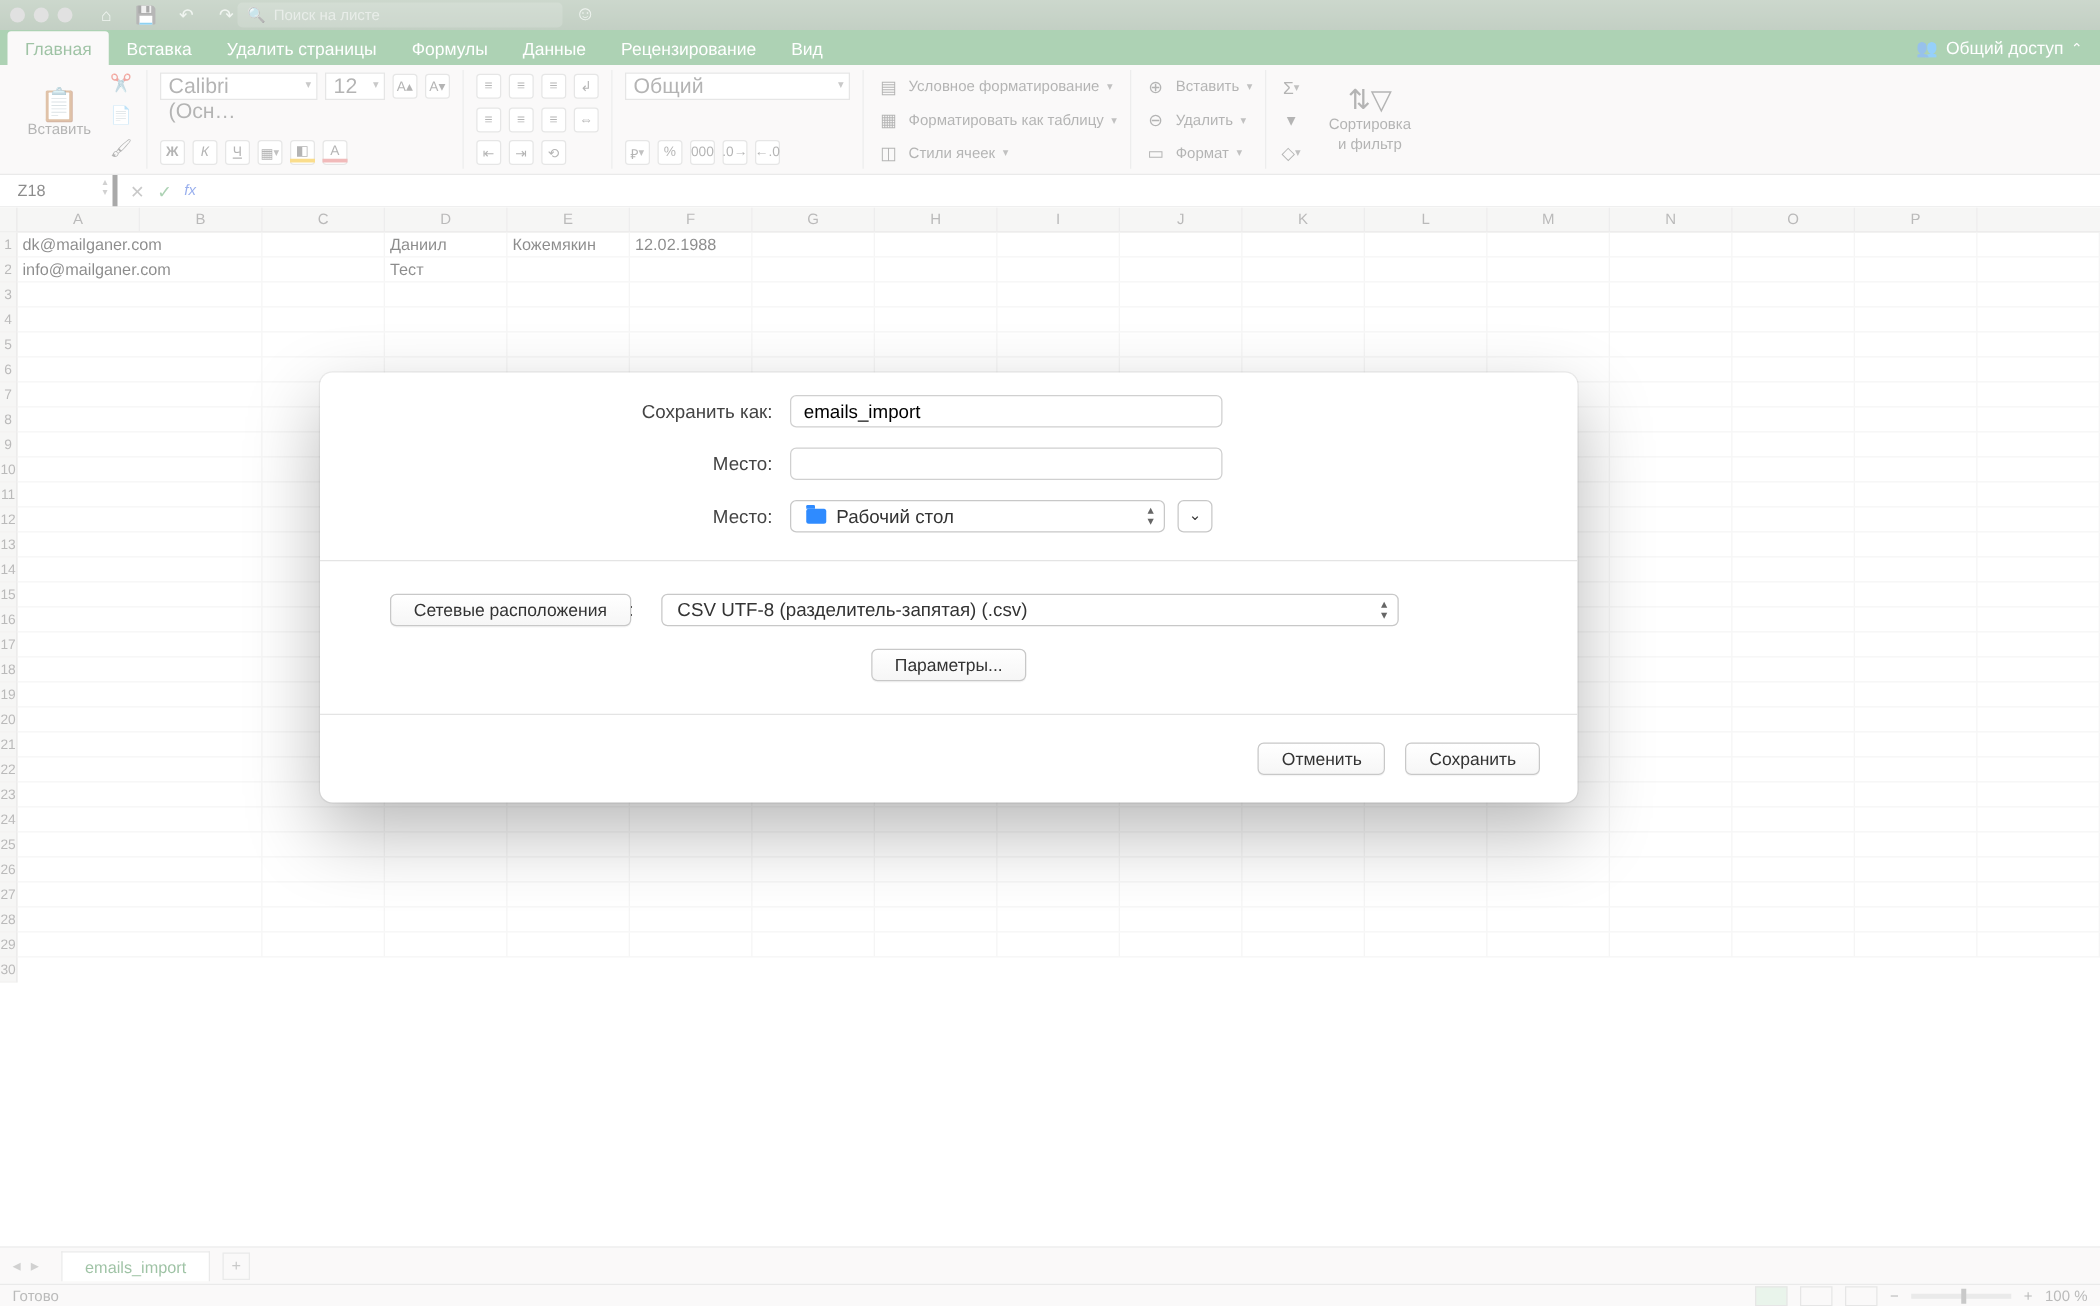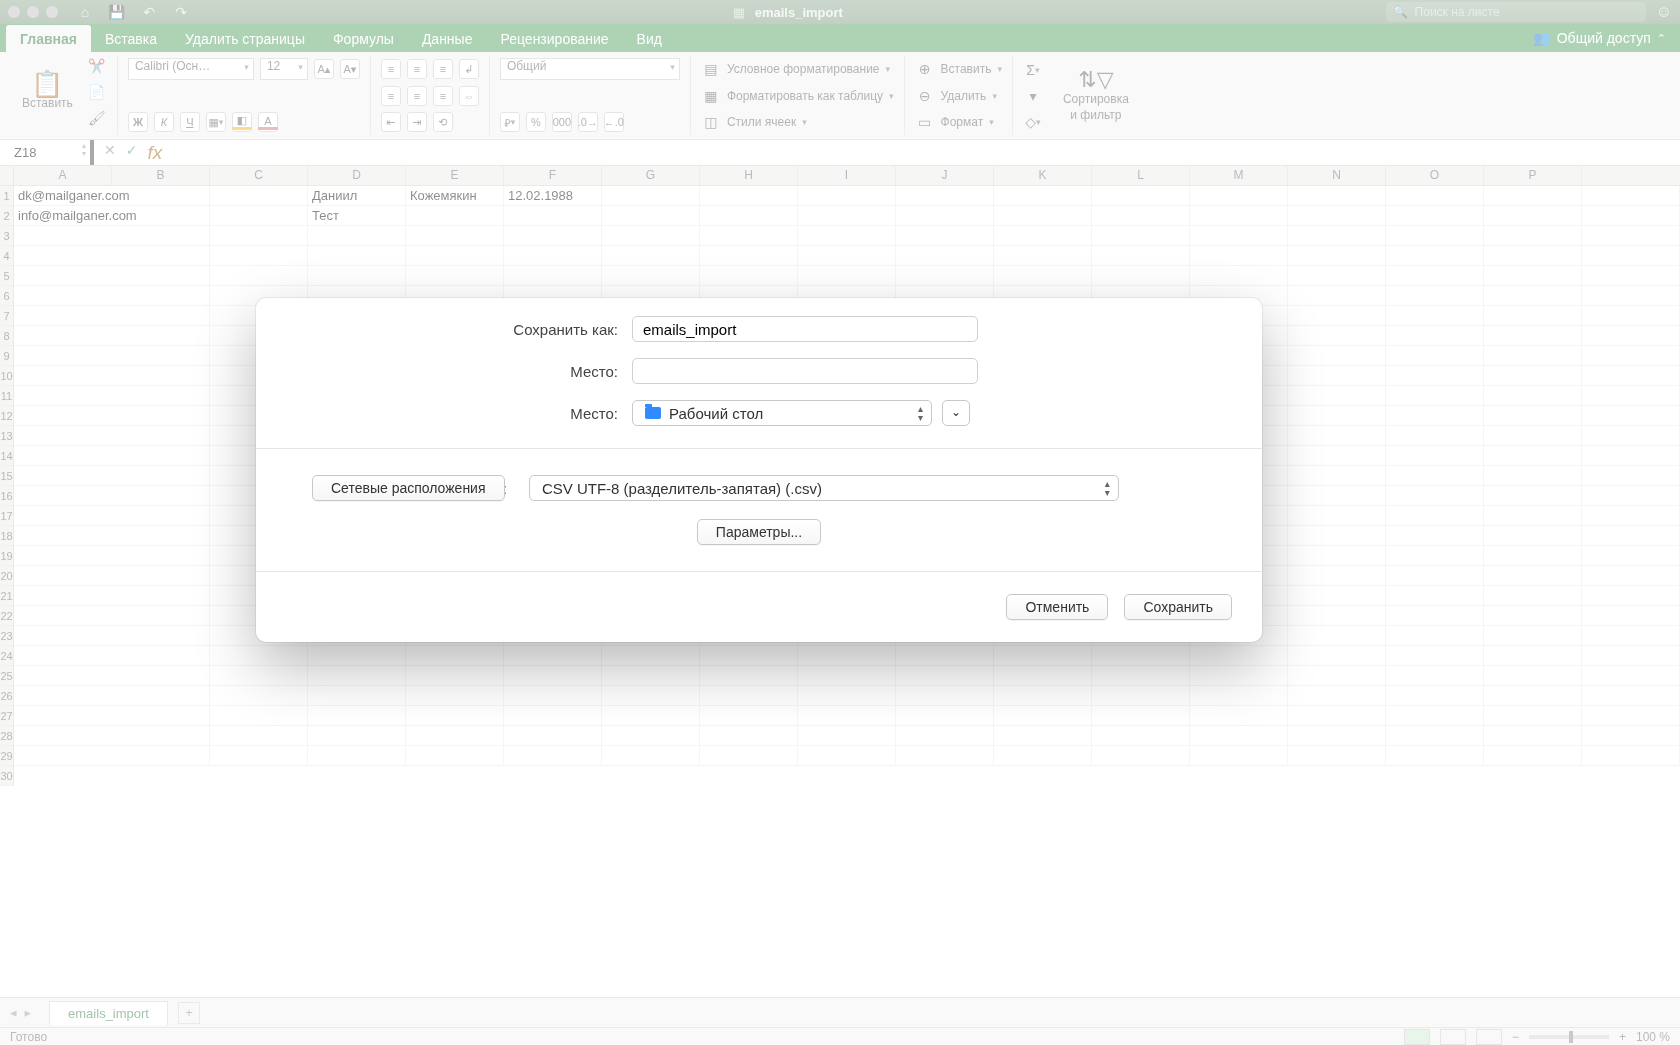--- a/index.html
+++ b/index.html
@@ -14,42 +14,42 @@
 .tl { width:12px; height:12px; border-radius:50%; background:#bcbcbc; }
 .qat { display:flex; gap:14px; align-items:center; }
 .qat-icon { width:18px; height:18px; display:inline-flex; align-items:center; justify-content:center; color:#dfe9e0; font-size:14px; }
 .title-center { flex:1; text-align:center; font-weight:500; }
 .search-pill { width:260px; height:20px; background:rgba(255,255,255,0.15); border-radius:4px; display:flex; align-items:center; padding:0 8px; color:#cdd8ce; font-size:12px; }
 .user-ico { margin-left:10px; color:#dfe9e0; font-size:16px; }
 
 
 .ribbon-tabs { height:28px; background:#4a9b5a; display:flex; align-items:flex-end; padding-left:6px; font-size:14px; color:#fff; }
 .rtab { padding:6px 14px 5px; cursor:default; }
-.rtab.active { background:#f3f2f1; color:#2b7a39; font-weight:700; border-radius:3px 3px 0 0; }
+.rtab.active { background:#f3f2f1; color:#2b7a39; font-weight:400; border-radius:3px 3px 0 0; }
 .share { margin-left:auto; padding:6px 14px; display:flex; align-items:center; gap:6px; color:#fff; }
 
 
 .ribbon { height:88px; background:#f3f2f1; border-bottom:1px solid #d0d0d0; display:flex; padding:4px 6px; font-size:12px; color:#5a5a5a; }
 .rgroup { border-right:1px solid #d8d8d8; padding:0 10px; display:flex; flex-direction:column; justify-content:space-between; }
 .rgroup.nb { border:none; }
 .rrow { display:flex; align-items:center; gap:6px; height:26px; }
 .bigbtn { display:flex; flex-direction:column; align-items:center; justify-content:center; gap:2px; padding:4px 6px; }
 .ico { width:20px; height:20px; display:inline-flex; align-items:center; justify-content:center; border:1px solid #c8c8c8; border-radius:3px; background:#fff; font-size:11px; }
 .ico.flat { border:none; background:transparent; font-size:14px; }
-.sel { height:22px; border:1px solid #c8c8c8; background:#fff; padding:0 18px 0 6px; font-size:12px; position:relative; }
+.sel { height:22px; border:1px solid #c8c8c8; background:#fff; padding:0 18px 0 6px; font-size:17px; position:relative; }
 .sel::after { content:"▾"; position:absolute; right:4px; top:3px; font-size:9px; color:#888; }
 .drop-caret { font-size:9px; color:#777; }
 .rlabel { font-size:12px; color:#5a5a5a; }
 
 
 .formula-bar { height:26px; border-bottom:1px solid #d0d0d0; display:flex; align-items:center; background:#fff; }
 .namebox { width:94px; height:100%; border-right:4px solid #404040; display:flex; align-items:center; padding:0 14px; font-size:13px; position:relative; }
 .namebox .stepper { position:absolute; right:4px; top:2px; font-size:8px; color:#999; line-height:8px; }
 .fx-icons { display:flex; gap:10px; padding:0 10px; color:#888; font-size:14px; }
-.fx-label { font-style:italic; font-size:19px; color:#a16207; margin-right:6px; }
+.fx-label { font-style:italic; font-size:12px; color:#1d4ed8; margin-right:6px; }
 .fx-input { flex:1; height:100%; border:none; }
 
 
 .grid-wrap { position:relative; height: calc(100% - 24px - 28px - 88px - 26px - 30px - 18px); overflow:hidden; background:#fff; }
 .colhdr { display:flex; height:20px; background:#eceae8; border-bottom:1px solid #d0d0d0; font-size:12px; color:#666; }
 .rowhdr-spacer { width:14px; border-right:1px solid #d0d0d0; background:#eceae8; }
 .ch { flex:0 0 98px; border-right:1px solid #d8d8d8; text-align:center; line-height:19px; }
 .ch:first-of-type { flex:0 0 196px; }
 .rows { display:flex; }
 .rownums { width:14px; background:#eceae8; border-right:1px solid #d0d0d0; }
@@ -97,24 +97,20 @@
   <div class="traffic">
     <span class="tl"></span>
     <span class="tl"></span>
     <span class="tl"></span>
   </div>
   <div class="qat">
     <span class="qat-icon">⌂</span>
     <span class="qat-icon">💾</span>
     <span class="qat-icon">↶</span>
     <span class="qat-icon">↷</span>
-  </div>
-  <div class="title-center">
-    <span style="opacity:.7;margin-right:6px">▦</span>
-    <b>emails_import</b>
   </div>
   <div class="search-pill">
     <span style="margin-right:6px">🔍</span>
     <span>Поиск на листе</span>
   </div>
   <span class="user-ico">☺</span>
 </div>
 
 <div class="ribbon-tabs">
   <div class="rtab active">Главная</div>

